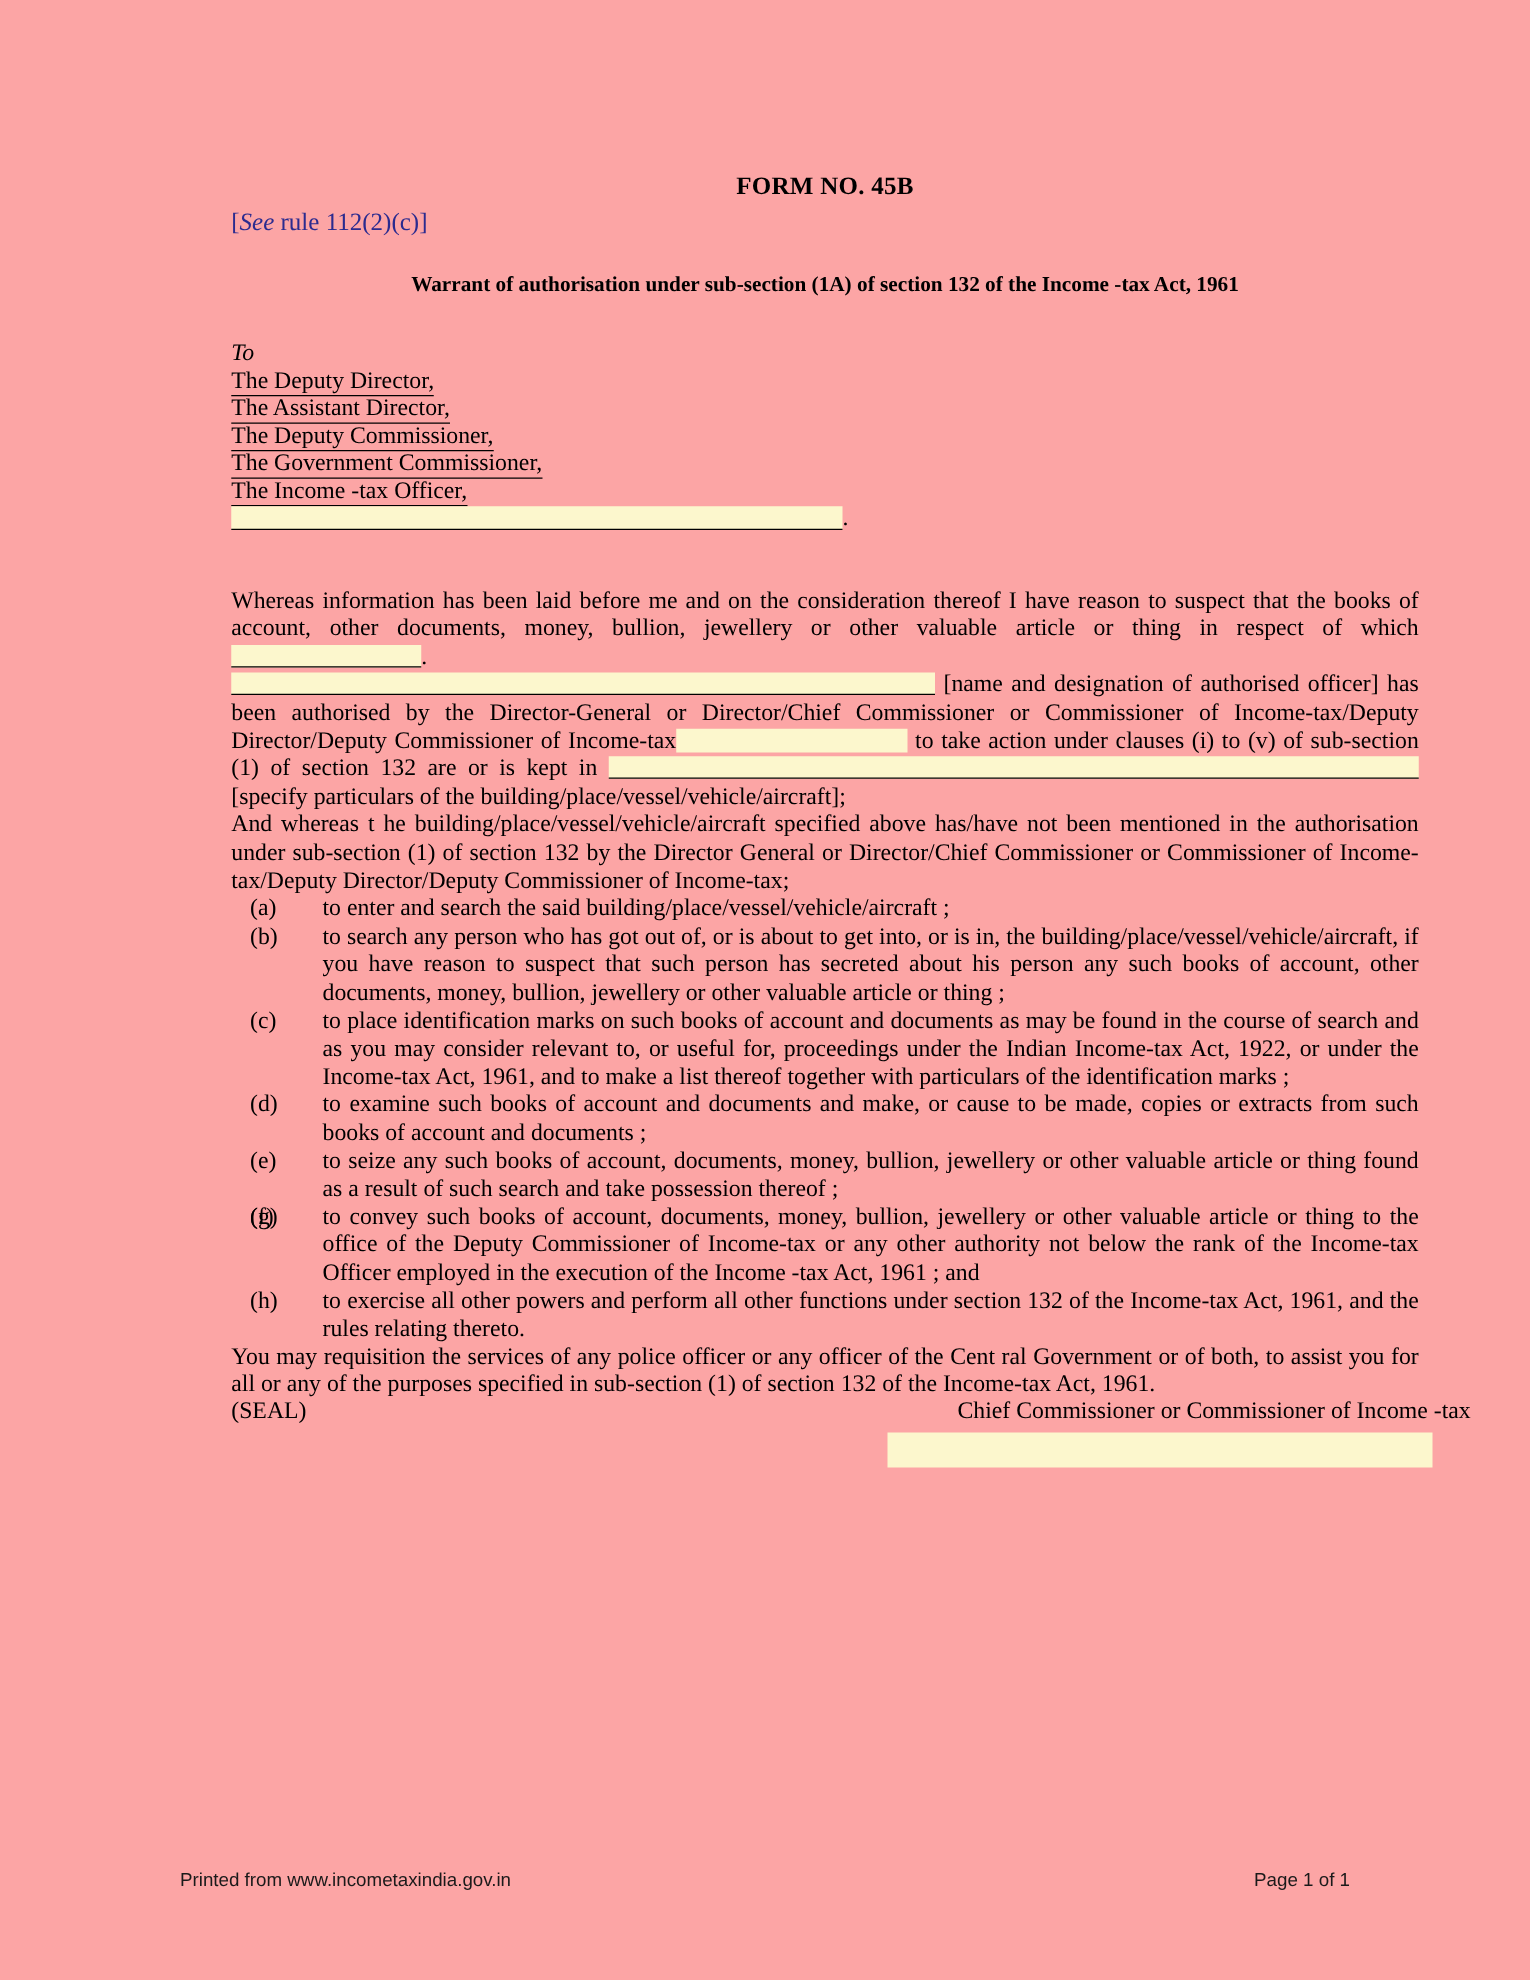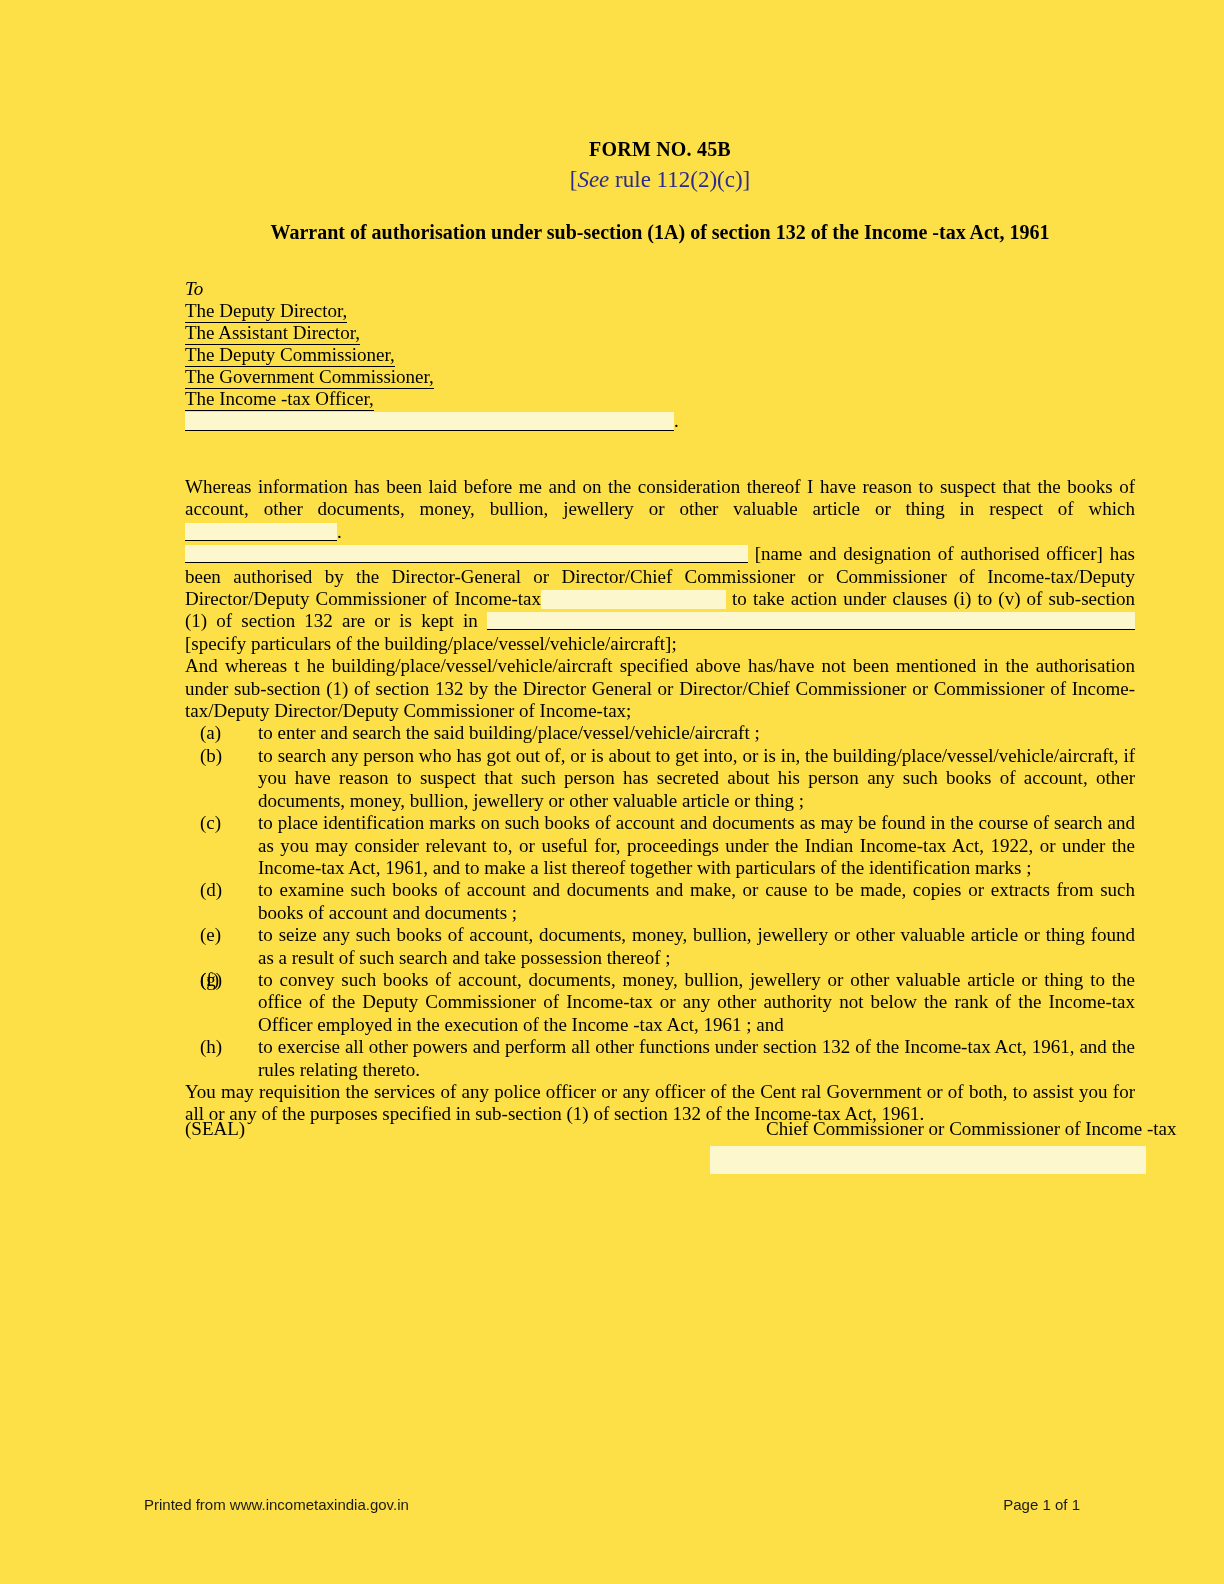--- a/index.html
+++ b/index.html
@@ -4,51 +4,50 @@
 <style>
   html, body {
     margin: 0;
     padding: 0;
     background: #ffffff;
   }
   .page {
     position: relative;
     width: 1224px;
     height: 1584px;
-    background: #fde047;
+    background: #fca5a5;
     font-family: "Liberation Serif", "DejaVu Serif", serif;
     color: #000000;
     overflow: hidden;
   }
   .content {
     position: absolute;
     left: 185px;
     top: 0;
     width: 950px;
   }
 
   
   .form-no {
     text-align: center;
     font-weight: bold;
     font-size: 20px;
     letter-spacing: 0.2px;
     margin-top: 138px;
   }
   .rule-ref {
-    text-align: center;
-    font-size: 23px;
+    font-size: 20px;
     color: #2b2b8f;
     margin-top: 6px;
   }
   .rule-ref i { font-style: italic; }
   .warrant-title {
     text-align: center;
     font-weight: bold;
-    font-size: 20px;
+    font-size: 17px;
     margin-top: 28px;
   }
 
   
   .to-block { margin-top: 34px; font-size: 19px; line-height: 22px; }
   .to-block .to-word { display: block; font-style: italic; }
   .addressee {
     display: inline-block;
     border-bottom: 1.4px solid #000;
     padding-bottom: 1px;

